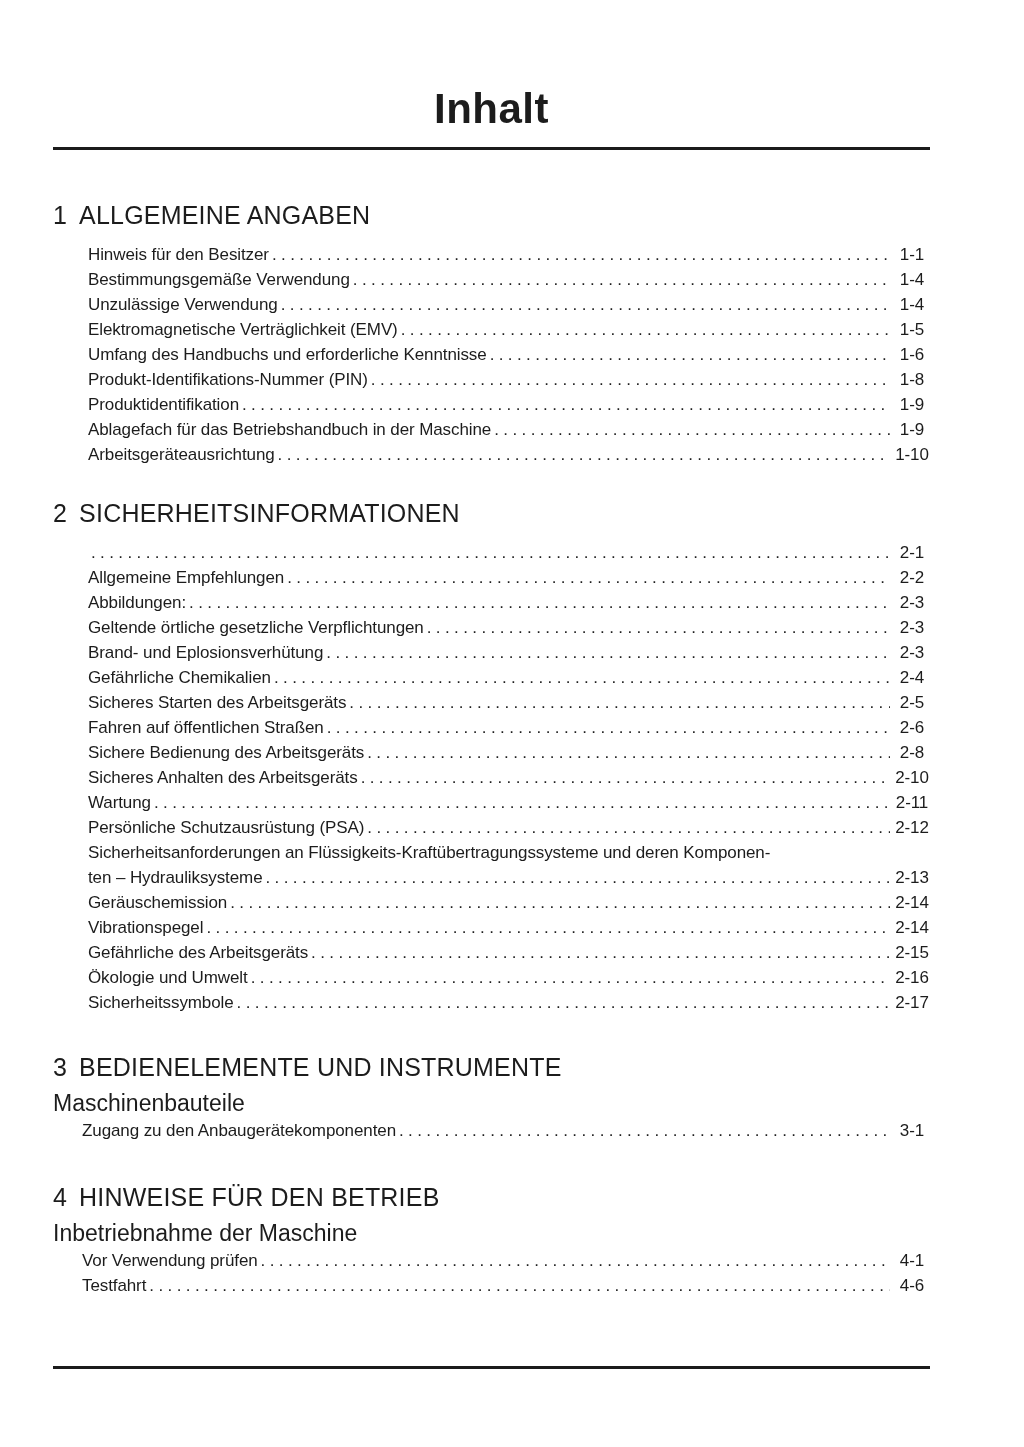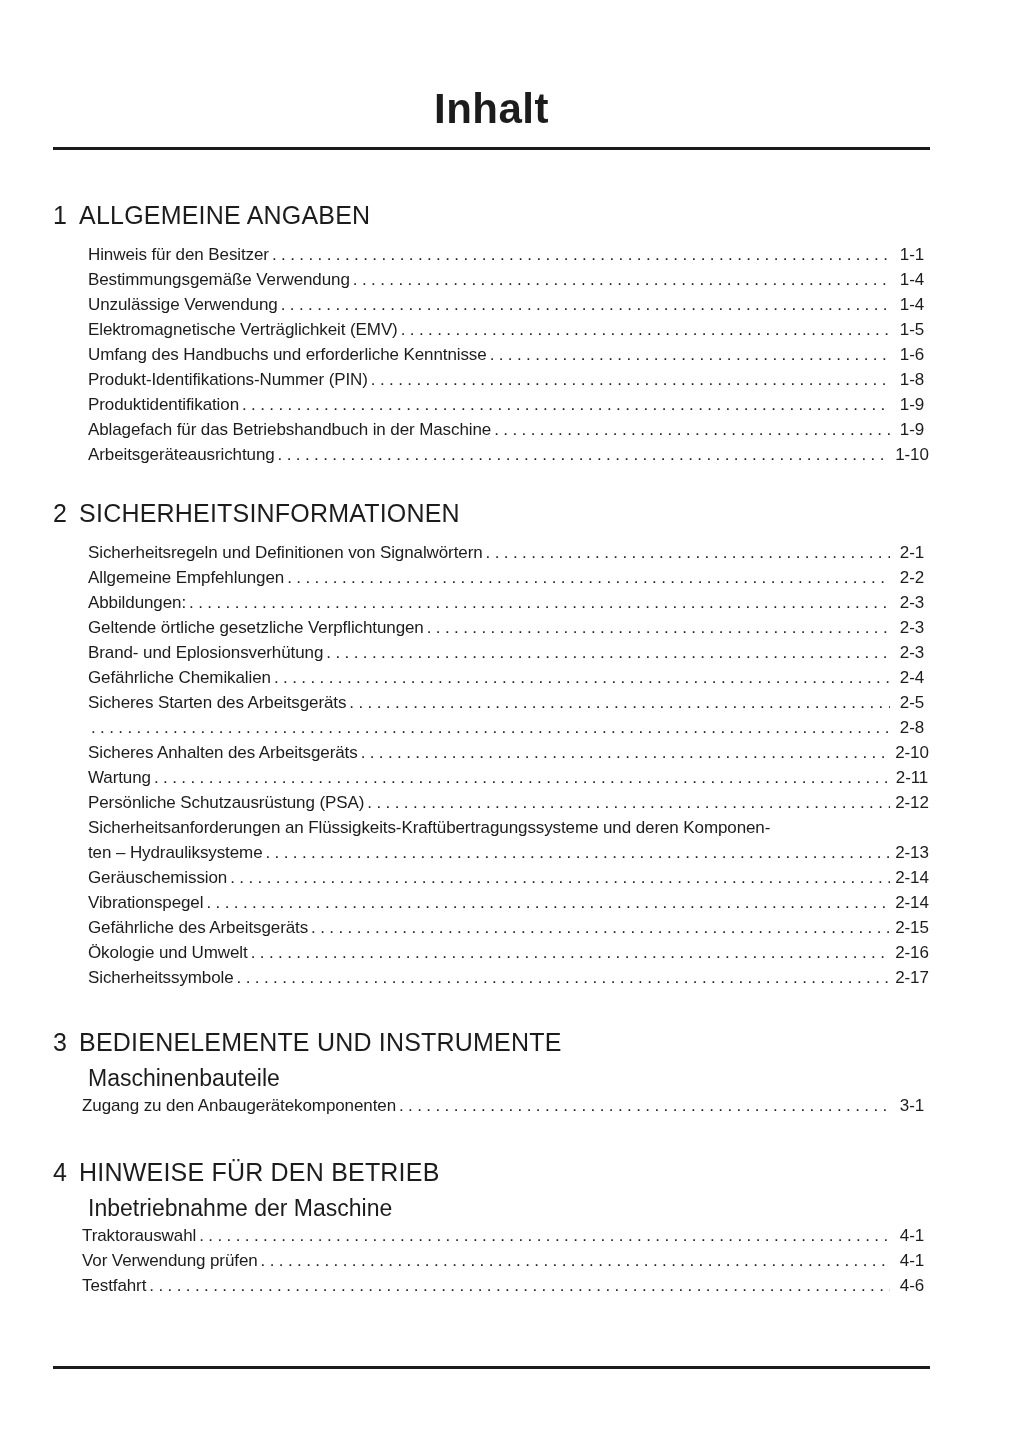--- a/index.html
+++ b/index.html
@@ -30,21 +30,20 @@
     line-height:28px;
     letter-spacing:0.2px;
     white-space:nowrap;
   }
   .ch-num{margin-right:12px;}
   .heading-1{margin-top:51px;}
   .heading-2{margin-top:32px;}
   .heading-3{margin-top:38px;}
   .heading-4{margin-top:40px;}
   .subsection-title{
-    margin-left:35px;
     margin-top:9px;
     font-size:23px;
     line-height:26px;
     white-space:nowrap;
   }
   .entries{margin-left:35px;margin-top:13px;}
   .entries.sub{margin-left:29px;margin-top:2px;}
   .row{
     display:flex;
     align-items:baseline;
@@ -131,21 +130,20 @@
       </div>
     </div>
 
     <div class="chapter">
       <div class="chapter-heading heading-2">
         <span class="ch-num">2</span>
         <span class="ch-title">SICHERHEITSINFORMATIONEN</span>
       </div>
       <div class="entries">
         <div class="row">
-            <span class="lbl">Sicherheitsregeln und Definitionen von Signalwörtern</span>
             <span class="dots"></span>
             <span class="pg">2-1</span>
           </div>
         <div class="row">
             <span class="lbl">Allgemeine Empfehlungen</span>
             <span class="dots"></span>
             <span class="pg">2-2</span>
           </div>
         <div class="row">
             <span class="lbl">Abbildungen:</span>
@@ -166,20 +164,26 @@
             <span class="lbl">Gefährliche Chemikalien</span>
             <span class="dots"></span>
             <span class="pg">2-4</span>
           </div>
         <div class="row">
             <span class="lbl">Sicheres Starten des Arbeitsgeräts</span>
             <span class="dots"></span>
             <span class="pg">2-5</span>
           </div>
         <div class="row">
+            <span class="lbl">Fahren auf öffentlichen Straßen</span>
+            <span class="dots"></span>
+            <span class="pg">2-6</span>
+          </div>
+        <div class="row">
+            <span class="lbl">Sichere Bedienung des Arbeitsgeräts</span>
             <span class="dots"></span>
             <span class="pg">2-8</span>
           </div>
         <div class="row">
             <span class="lbl">Sicheres Anhalten des Arbeitsgeräts</span>
             <span class="dots"></span>
             <span class="pg">2-10</span>
           </div>
         <div class="row">
             <span class="lbl">Wartung</span>
@@ -243,25 +247,20 @@
     </div>
 
     <div class="chapter">
       <div class="chapter-heading heading-4">
         <span class="ch-num">4</span>
         <span class="ch-title">HINWEISE FÜR DEN BETRIEB</span>
       </div>
       <div class="subsection-title">Inbetriebnahme der Maschine</div>
       <div class="entries sub">
         <div class="row">
-            <span class="lbl">Traktorauswahl</span>
-            <span class="dots"></span>
-            <span class="pg">4-1</span>
-          </div>
-        <div class="row">
             <span class="lbl">Vor Verwendung prüfen</span>
             <span class="dots"></span>
             <span class="pg">4-1</span>
           </div>
         <div class="row">
             <span class="lbl">Testfahrt</span>
             <span class="dots"></span>
             <span class="pg">4-6</span>
           </div>
       </div>

